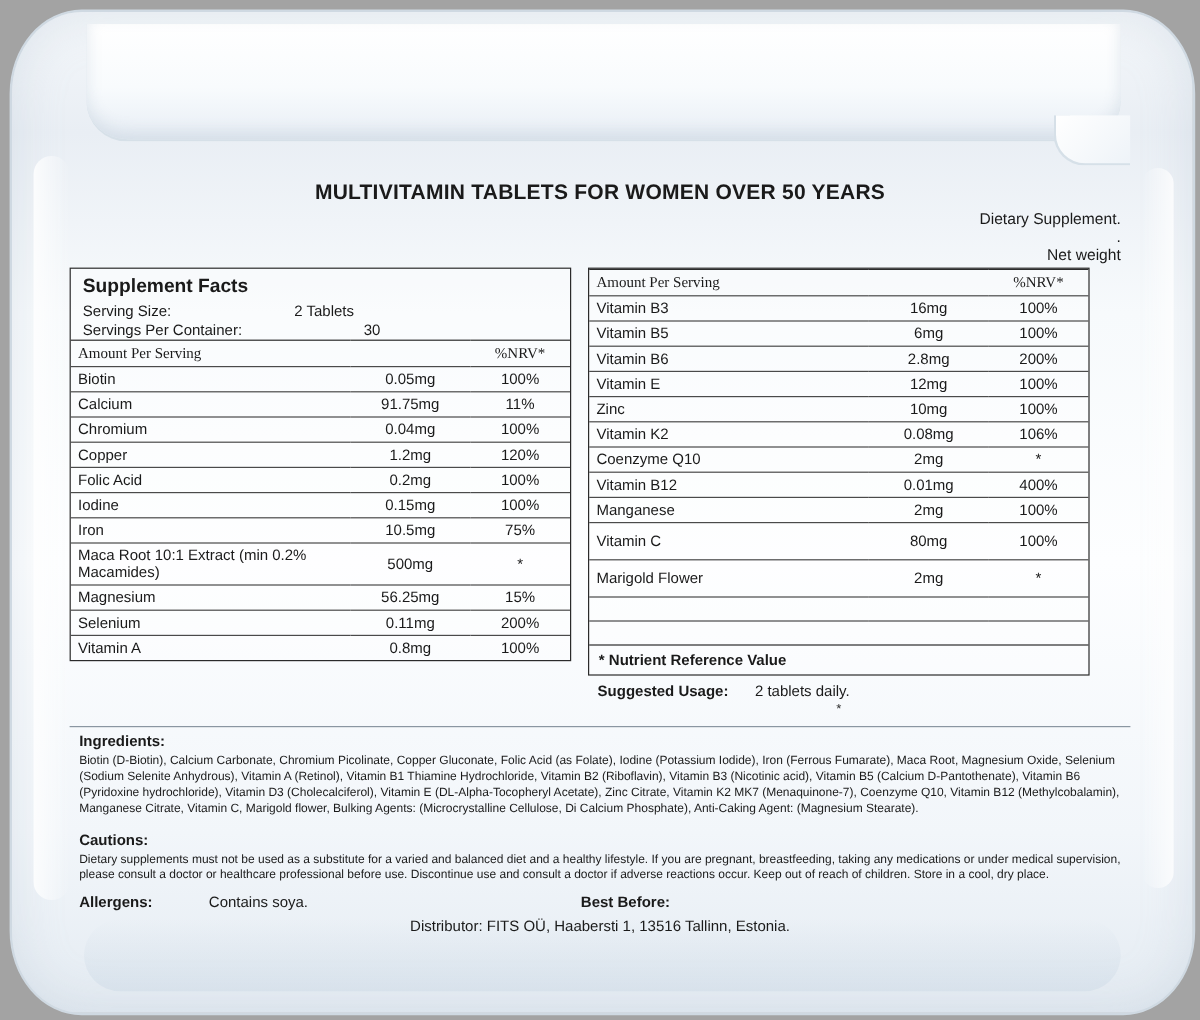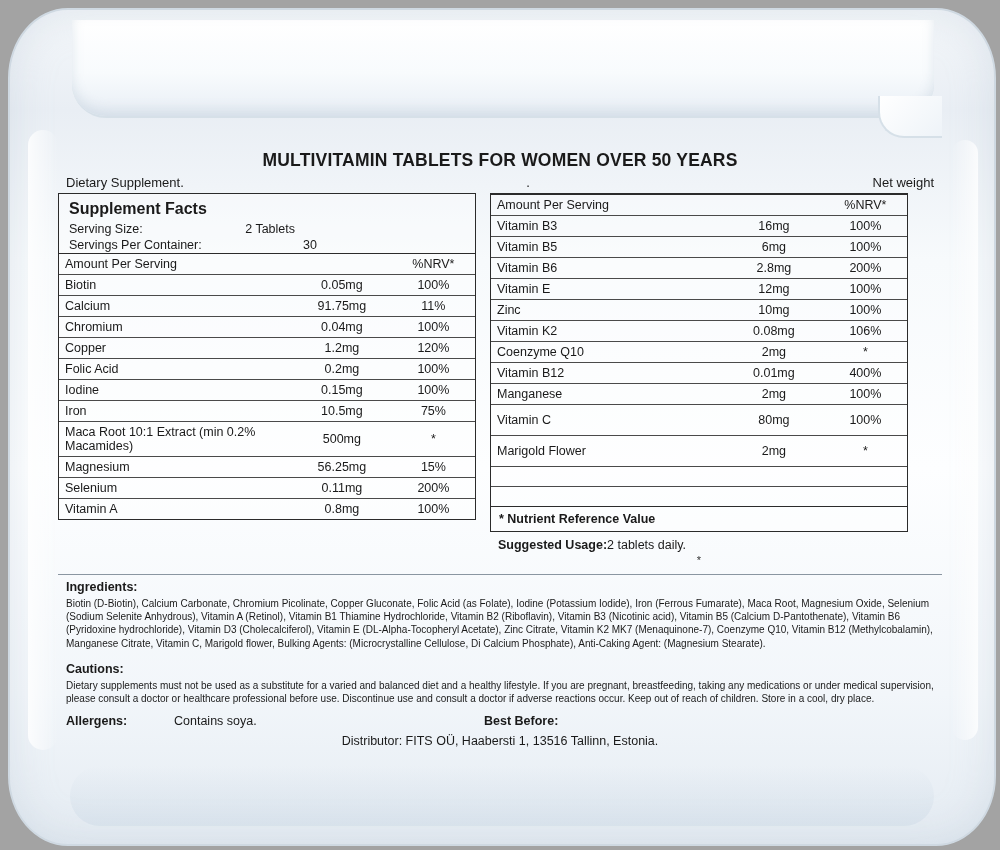--- a/index.html
+++ b/index.html
@@ -104,20 +104,21 @@
     letter-spacing: 0.2px;
     margin: 0 0 4px 0;
   }
 
   .subline {
     display: flex;
     justify-content: space-between;
     align-items: flex-end;
     font-size: 13px;
     padding: 0 8px 3px 8px;
+    flex-direction: column;
   }
   .subline .dot-mid {
     flex: 1;
     text-align: center;
     font-size: 13px;
   }
 
   
   .panels {
     display: flex;
@@ -155,39 +156,41 @@
     border-top: 1px solid #4a4a4a;
     padding: 3px 6px;
     text-align: left;
     font-weight: normal;
     vertical-align: middle;
   }
   table.nt tr.head th {
     border-top: 1.4px solid #2b2b2b;
     border-bottom: 1px solid #4a4a4a;
     font-size: 12.5px;
+    font-family: Liberation Serif, serif;
   }
   table.nt th.c-name, table.nt td.c-name { width: 56%; }
   table.nt th.c-amt, table.nt td.c-amt { width: 24%; text-align: center; }
   table.nt th.c-nrv, table.nt td.c-nrv { width: 20%; text-align: center; }
   table.nt tr.head th.c-nrv { text-align: center; }
   table.nt tr.head th.c-amt { text-align: center; }
   table.nt td.blank { height: 13px; }
 
   .nrv-note {
     font-size: 12.5px;
     font-weight: bold;
     padding: 5px 8px 5px 8px;
     border-top: 1.4px solid #2b2b2b;
   }
 
   .usage {
     display: flex;
     font-size: 12.5px;
     padding: 6px 0 0 8px;
+    gap: 22px;
   }
   .usage .u-label { font-weight: bold; }
 
   .right-col-wrap { display: flex; flex-direction: column; }
   .tiny-star {
     text-align: center;
     font-size: 11px;
     color: #333;
     padding-top: 2px;
   }

